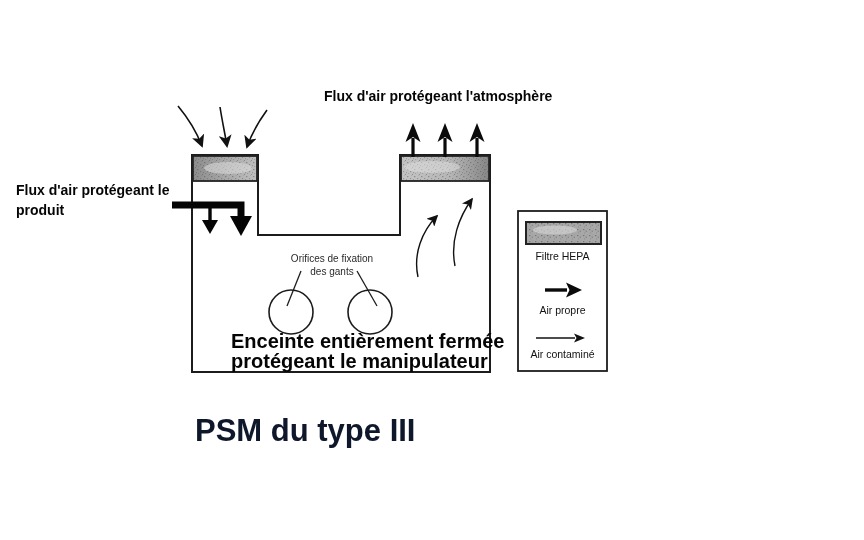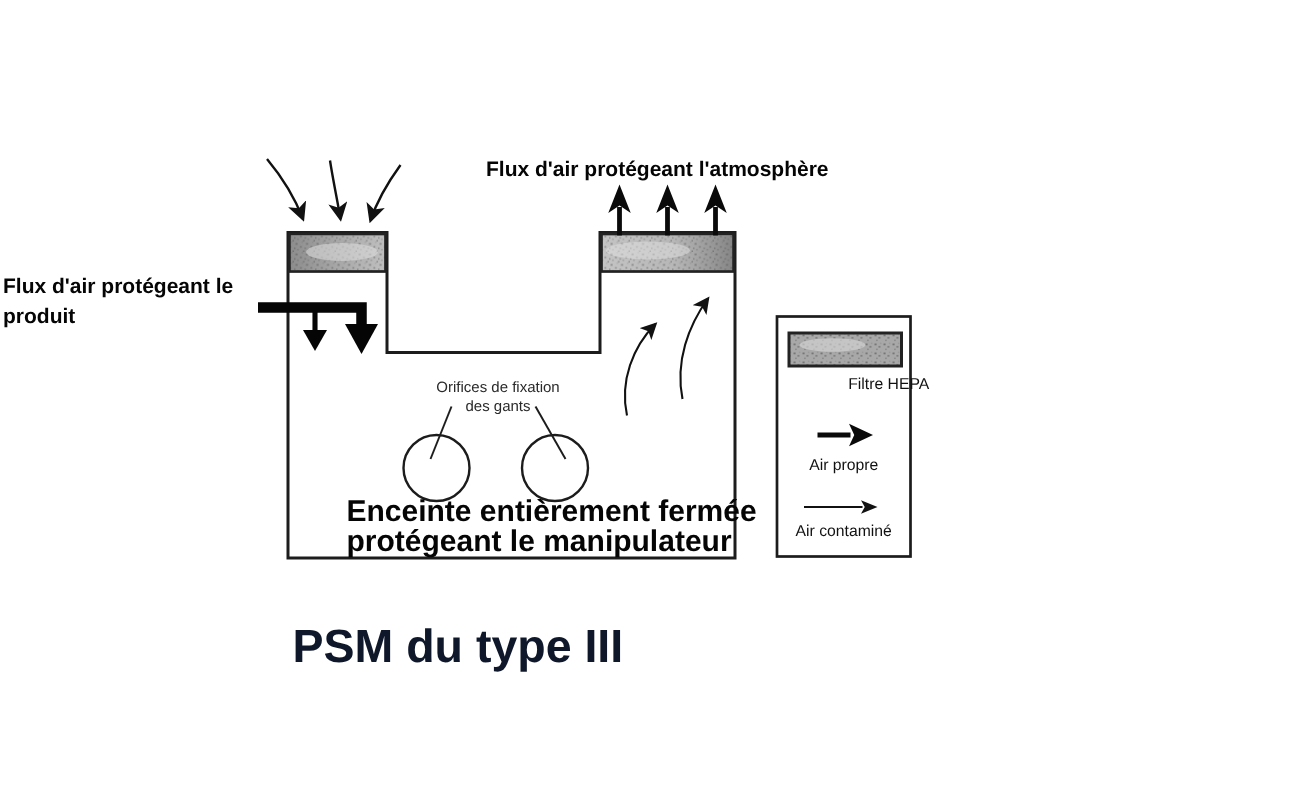--- a/index.html
+++ b/index.html
@@ -12,28 +12,28 @@
     position:relative;
     width:864px;height:540px;
     background:var(--bg);
     overflow:hidden;
     font-family:"Liberation Sans", sans-serif;
     color:var(--ink);
   }
   .stage svg{position:absolute;left:0;top:0;}
   .lbl{position:absolute;white-space:pre-line;}
   .lbl-bold{font-weight:bold;font-size:14px;line-height:19px;color:#050505;}
-  .lbl-atmosphere{left:324px;top:87px;margin-top:16px;}
-  .lbl-product{left:2px;top:180px;width:180px;line-height:20px;}
+  .lbl-atmosphere{left:324px;top:87px;}
+  .lbl-product{left:16px;top:180px;width:180px;line-height:20px;}
   .lbl-gloves{left:270px;top:252px;width:124px;text-align:center;
               font-size:10px;line-height:13px;color:var(--soft);}
   .lbl-enclosure{left:231px;top:331px;font-size:20px;line-height:20px;}
   .lbl-legend{left:518px;width:89px;text-align:center;
               font-size:10.5px;color:#111;}
-  .lbl-filtre{top:250px;margin-left:30px;}
+  .lbl-filtre{top:250px;}
   .lbl-propre{top:304px;}
   .lbl-contamine{top:348px;}
   .lbl-title{left:195px;top:413px;font-weight:bold;font-size:31px;
              line-height:35px;color:#0f172a;}
 </style>
 </head>
 <body>
 
 <div class="stage">
 

